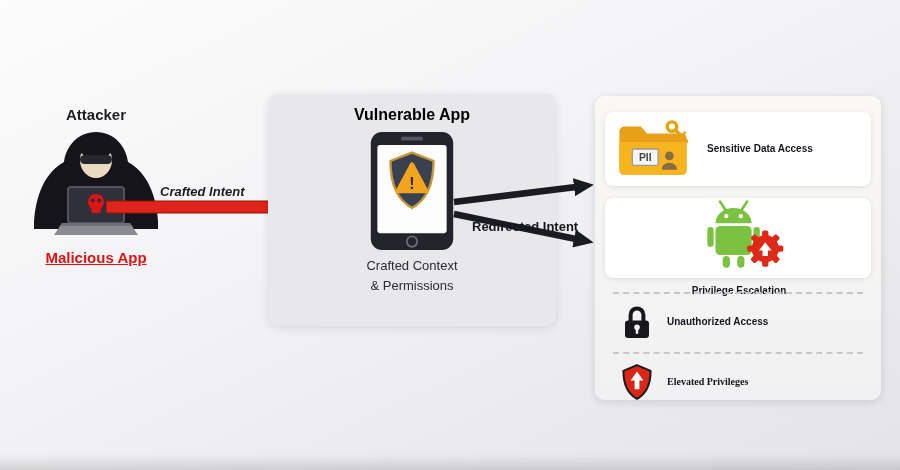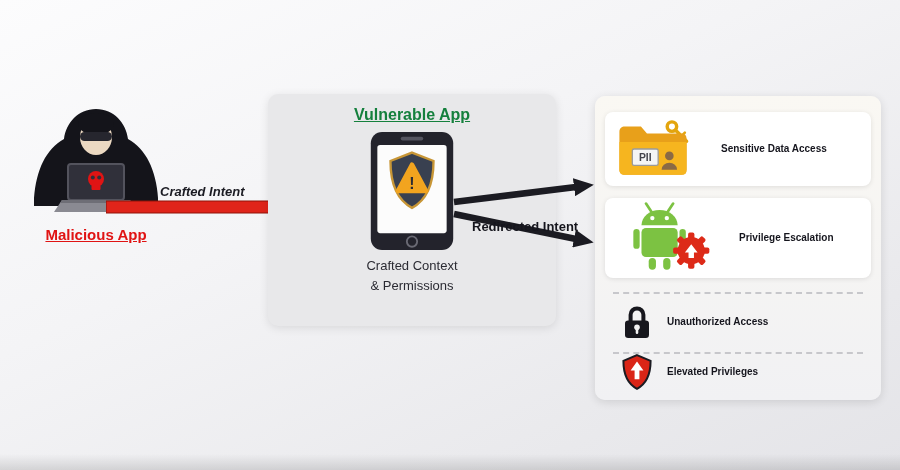--- a/index.html
+++ b/index.html
@@ -27,55 +27,56 @@
   .redirected-label {
     position:absolute; left:463px; top:219px; font-size:13px; font-weight:600; color:#15151d;padding-left:9px;
   }
 
   
   .vuln-box {
     position:absolute; left:268px; top:94px; width:288px; height:232px;
     background:#e8e8ea; border-radius:10px; box-shadow:0 2px 10px rgba(0,0,0,0.10);
     text-align:center;
   }
-  .vuln-title { padding-top:12px; font-size:16px; font-weight:600; color:#15803d;text-decoration:underline; }
+  .vuln-title { padding-top:12px; font-size:16px; font-weight:600; color:#000000; }
   .vuln-phone { display:block; margin:8px auto 0 auto; }
   .vuln-caption { margin-top:6px; font-size:13px; line-height:1.5; color:#2b2b33; }
 
   
   .panel {
     position:absolute; left:595px; top:96px; width:286px; height:304px;
     background:linear-gradient(180deg,#faf8f3 0%,#f1f1f3 100%);
     border-radius:10px; box-shadow:0 2px 10px rgba(0,0,0,0.12);
   }
   .card {
     position:absolute; left:10px; width:266px; background:#ffffff; border-radius:8px;
     box-shadow:0 1px 5px rgba(0,0,0,0.10);
-    display:flex; align-items:center; gap:24px; padding:0 8px 0 10px;
+    display:flex; align-items:center; gap:10px; padding:0 8px 0 10px;
   }
   .card-1 { top:16px; height:74px; }
-  .card-2 { top:102px; height:80px; }
+  .card-2 { top:102px; height:80px;flex-direction:column; }
   .row {
     position:absolute; left:18px; width:252px;
     display:flex; align-items:center; gap:14px; padding-left:8px;
   }
   .row-3 { top:204px; height:44px; }
-  .row-4 { top:256px; height:40px; }
+  .row-4 { top:266px; height:40px;font-family:Liberation Serif, serif; }
   .divider { position:absolute; left:18px; width:250px; height:0; border-top:2px dashed #c7c7cb; }
   .divider-1 { top:196px; }
   .divider-2 { top:256px; }
   .outcome-label { font-size:10px; font-weight:600; color:#15151d; line-height:1.35; }
   .icon-wrap { flex:0 0 auto; display:flex; align-items:center; justify-content:center; }
 </style>
 </head>
 <body>
 
 <div class="canvas">
 
   <div class="attacker">
+    <div class="attacker-title">Attacker</div>
     <svg width="140" height="112" viewBox="0 0 140 112">
       <path d="M70 3 C52 3 40 17 38 33 C20 43 10 64 8 92 L8 100 L132 100 L132 92 C130 64 120 43 102 33 C100 17 88 3 70 3 Z" fill="#14141a"></path>
       <ellipse cx="70" cy="31" rx="16" ry="18" fill="#ecd9c2"></ellipse>
       <ellipse cx="70" cy="18" rx="18" ry="11" fill="#14141a"></ellipse>
       <rect x="54" y="26" width="32" height="9" rx="4.5" fill="#26262e"></rect>
       <rect x="42" y="58" width="56" height="36" rx="3" fill="#30303a" stroke="#53535d" stroke-width="2"></rect>
       <circle cx="70" cy="73" r="8" fill="#e01414"></circle>
       <rect x="65.5" y="79" width="9" height="5" rx="1" fill="#e01414"></rect>
       <circle cx="66.8" cy="71.5" r="2" fill="#30303a"></circle>
       <circle cx="73.2" cy="71.5" r="2" fill="#30303a"></circle>

